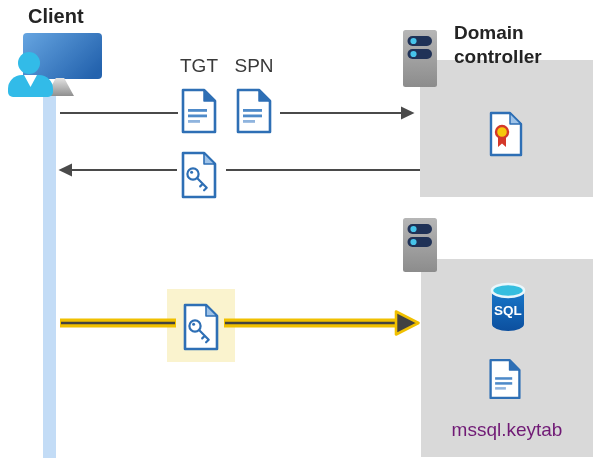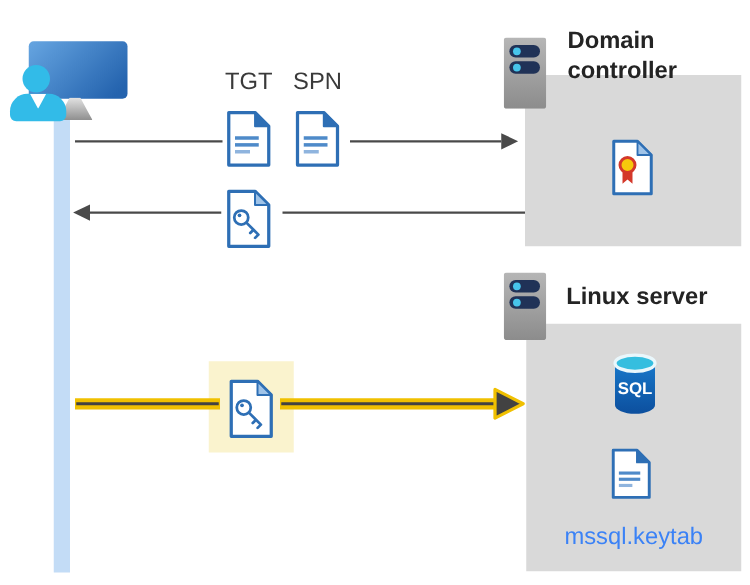--- a/index.html
+++ b/index.html
@@ -3,21 +3,21 @@
 <meta charset="utf-8">
 <style>
   html,body{margin:0;padding:0;background:#fff;}
   .stage{
     position:relative;width:600px;height:468px;background:#fff;overflow:hidden;
     font-family:"Liberation Sans", sans-serif;
   }
   .abs{position:absolute;}
   .heading{font-size:19px;font-weight:700;color:#242424;line-height:24px;}
   .ticket-label{font-size:19px;font-weight:400;color:#3A3A3A;text-align:center;}
-  .file-label{font-size:19px;font-weight:400;color:#3b82f6;text-align:center;}
+  .file-label{font-size:19px;font-weight:400;color:#701a75;text-align:center;}
   .graybox{background:#D9D9D9;}
   .hlbox{background:#FAF3CE;}
   .bar{background:#C3DCF6;}
   .monitor{background:linear-gradient(135deg,#66A5E1 0%,#2463AE 90%);border-radius:4px;}
   .stand{background:linear-gradient(#E3E3E3,#8F8F8F);
          clip-path:polygon(35% 0,65% 0,92% 78%,100% 100%,0 100%,8% 78%);}
   .head{background:#32BBE8;border-radius:50%;}
   .torso{background:#32BBE8;border-radius:14px 14px 5px 5px;}
   .collar{background:#fff;clip-path:polygon(0 0,100% 0,50% 100%);}
   svg{display:block;}
@@ -52,20 +52,21 @@
         <line x1="224" y1="323" x2="398" y2="323"></line>
       </g>
       <g stroke="#424242" stroke-width="2.4">
         <line x1="61" y1="323" x2="175" y2="323"></line>
         <line x1="225" y1="323" x2="397" y2="323"></line>
       </g>
       <polygon points="396,311.5 418.5,323 396,334.5" fill="#424242" stroke="#F0C000" stroke-width="2.6" stroke-linejoin="round"></polygon>
     </g>
   </svg>
 
+  <div class="abs heading" style="left:28px;top:4px;font-size:20px;">Client</div>
   <div class="abs monitor" style="left:23px;top:33px;width:79px;height:46px;"></div>
   <div class="abs stand" style="left:46px;top:78px;width:28px;height:18px;"></div>
   <div class="abs head" style="left:18px;top:52px;width:22px;height:22px;"></div>
   <div class="abs torso" style="left:8px;top:75px;width:45px;height:22px;"></div>
   <div class="abs collar" style="left:24px;top:75px;width:13px;height:12px;"></div>
 
   <div class="abs ticket-label" style="left:227px;top:55px;width:54px;">SPN</div>
   <div class="abs ticket-label" style="left:172px;top:55px;width:54px;">TGT</div>
 
   <svg class="abs" style="left:179px;top:88px;" width="40" height="46" viewBox="0 0 40 46">
@@ -128,21 +129,20 @@
         <stop offset="0" stop-color="#B6B6B6"></stop>
           <stop offset="1" stop-color="#8C8C8C"></stop>
       </linearGradient>
     </defs>
     <rect width="34" height="54" rx="2.5" fill="url(#srvB)"></rect>
     <rect x="4.5" y="6" width="24.5" height="10" rx="5" fill="#203257"></rect>
     <circle cx="10.5" cy="11" r="3.1" fill="#47C4EA"></circle>
     <rect x="4.5" y="19" width="24.5" height="10" rx="5" fill="#203257"></rect>
     <circle cx="10.5" cy="24" r="3.1" fill="#47C4EA"></circle>
   </svg>
-  <div class="abs heading" style="left:453px;top:226px;width:145px;white-space:nowrap;">Linux server</div>
 
   <svg class="abs" style="left:489px;top:281px;" width="38" height="52" viewBox="0 0 38 52">
     <defs>
       <linearGradient id="sqlg" x1="0" y1="0" x2="0" y2="1">
         <stop offset="0" stop-color="#1878CA"></stop>
           <stop offset="1" stop-color="#0C4F9E"></stop>
       </linearGradient>
     </defs>
     <path d="M3,9 V43 A16,7 0 0 0 35,43 V9 Z" fill="url(#sqlg)"></path>
     <ellipse cx="19" cy="9.5" rx="16" ry="6.5" fill="#35BEDF" stroke="#E9F7FC" stroke-width="2.6"></ellipse>

